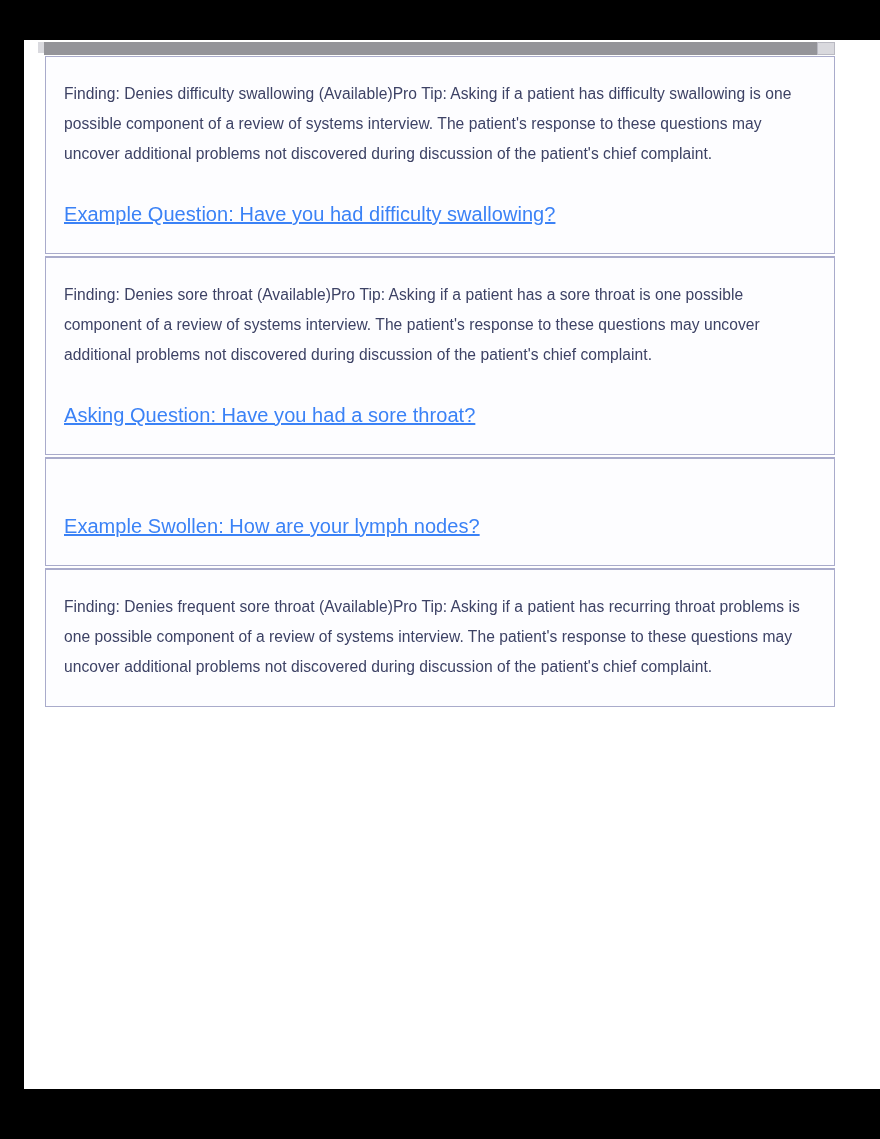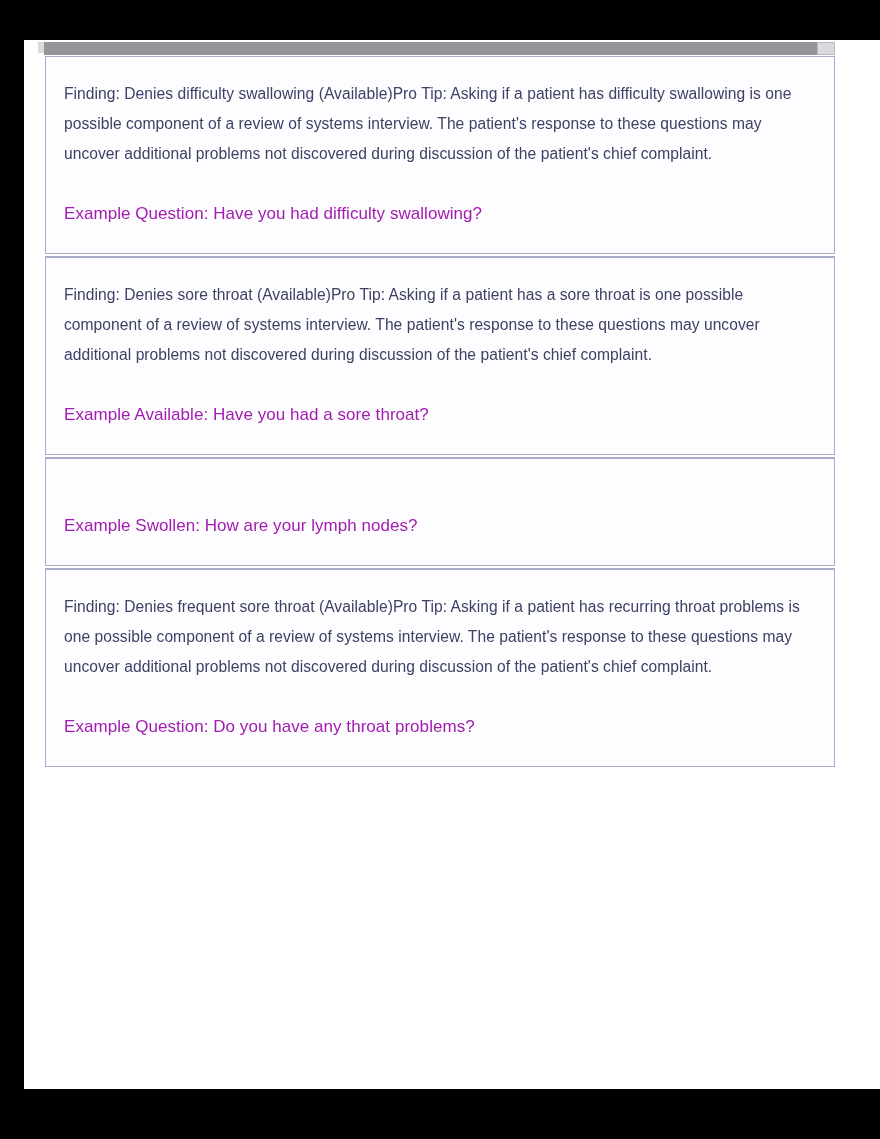--- a/index.html
+++ b/index.html
@@ -88,25 +88,26 @@
     border-top-width: 1px;
   }
   .card-body {
     font-size: 15.6px;
     line-height: 30px;
     color: #3d4265;
     letter-spacing: 0.05px;
     margin: 0;
   }
   .card-question {
-    font-size: 17px;
+    font-size: 20px;
     line-height: 30px;
-    color: #a21caf;
+    color: #3b82f6;
     letter-spacing: 0.05px;
     margin: 30px 0 0 0;
+    text-decoration: underline;
   }
 </style>
 </head>
 <body>
 
 <div id="screen">
 
   <div id="page">
 
     <div class="scroll-region">
@@ -118,27 +119,26 @@
 
     <div class="cards">
 
       <div class="card">
         <p class="card-body">Finding: Denies difficulty swallowing (Available)Pro Tip: Asking if a patient has difficulty swallowing is one possible component of a review of systems interview. The patient's response to these questions may uncover additional problems not discovered during discussion of the patient's chief complaint.</p>
         <p class="card-question">Example Question: Have you had difficulty swallowing?</p>
       </div>
 
       <div class="card">
         <p class="card-body">Finding: Denies sore throat (Available)Pro Tip: Asking if a patient has a sore throat is one possible component of a review of systems interview. The patient's response to these questions may uncover additional problems not discovered during discussion of the patient's chief complaint.</p>
-        <p class="card-question">Example Available: Have you had a sore throat?</p>
+        <p class="card-question">Asking Question: Have you had a sore throat?</p>
       </div>
 
       <div class="card">
         <p class="card-question">Example Swollen: How are your lymph nodes?</p>
       </div>
 
       <div class="card">
         <p class="card-body">Finding: Denies frequent sore throat (Available)Pro Tip: Asking if a patient has recurring throat problems is one possible component of a review of systems interview. The patient's response to these questions may uncover additional problems not discovered during discussion of the patient's chief complaint.</p>
-        <p class="card-question">Example Question: Do you have any throat problems?</p>
       </div>
 
     </div>
   </div>
 </div>
 
 </body></html>

